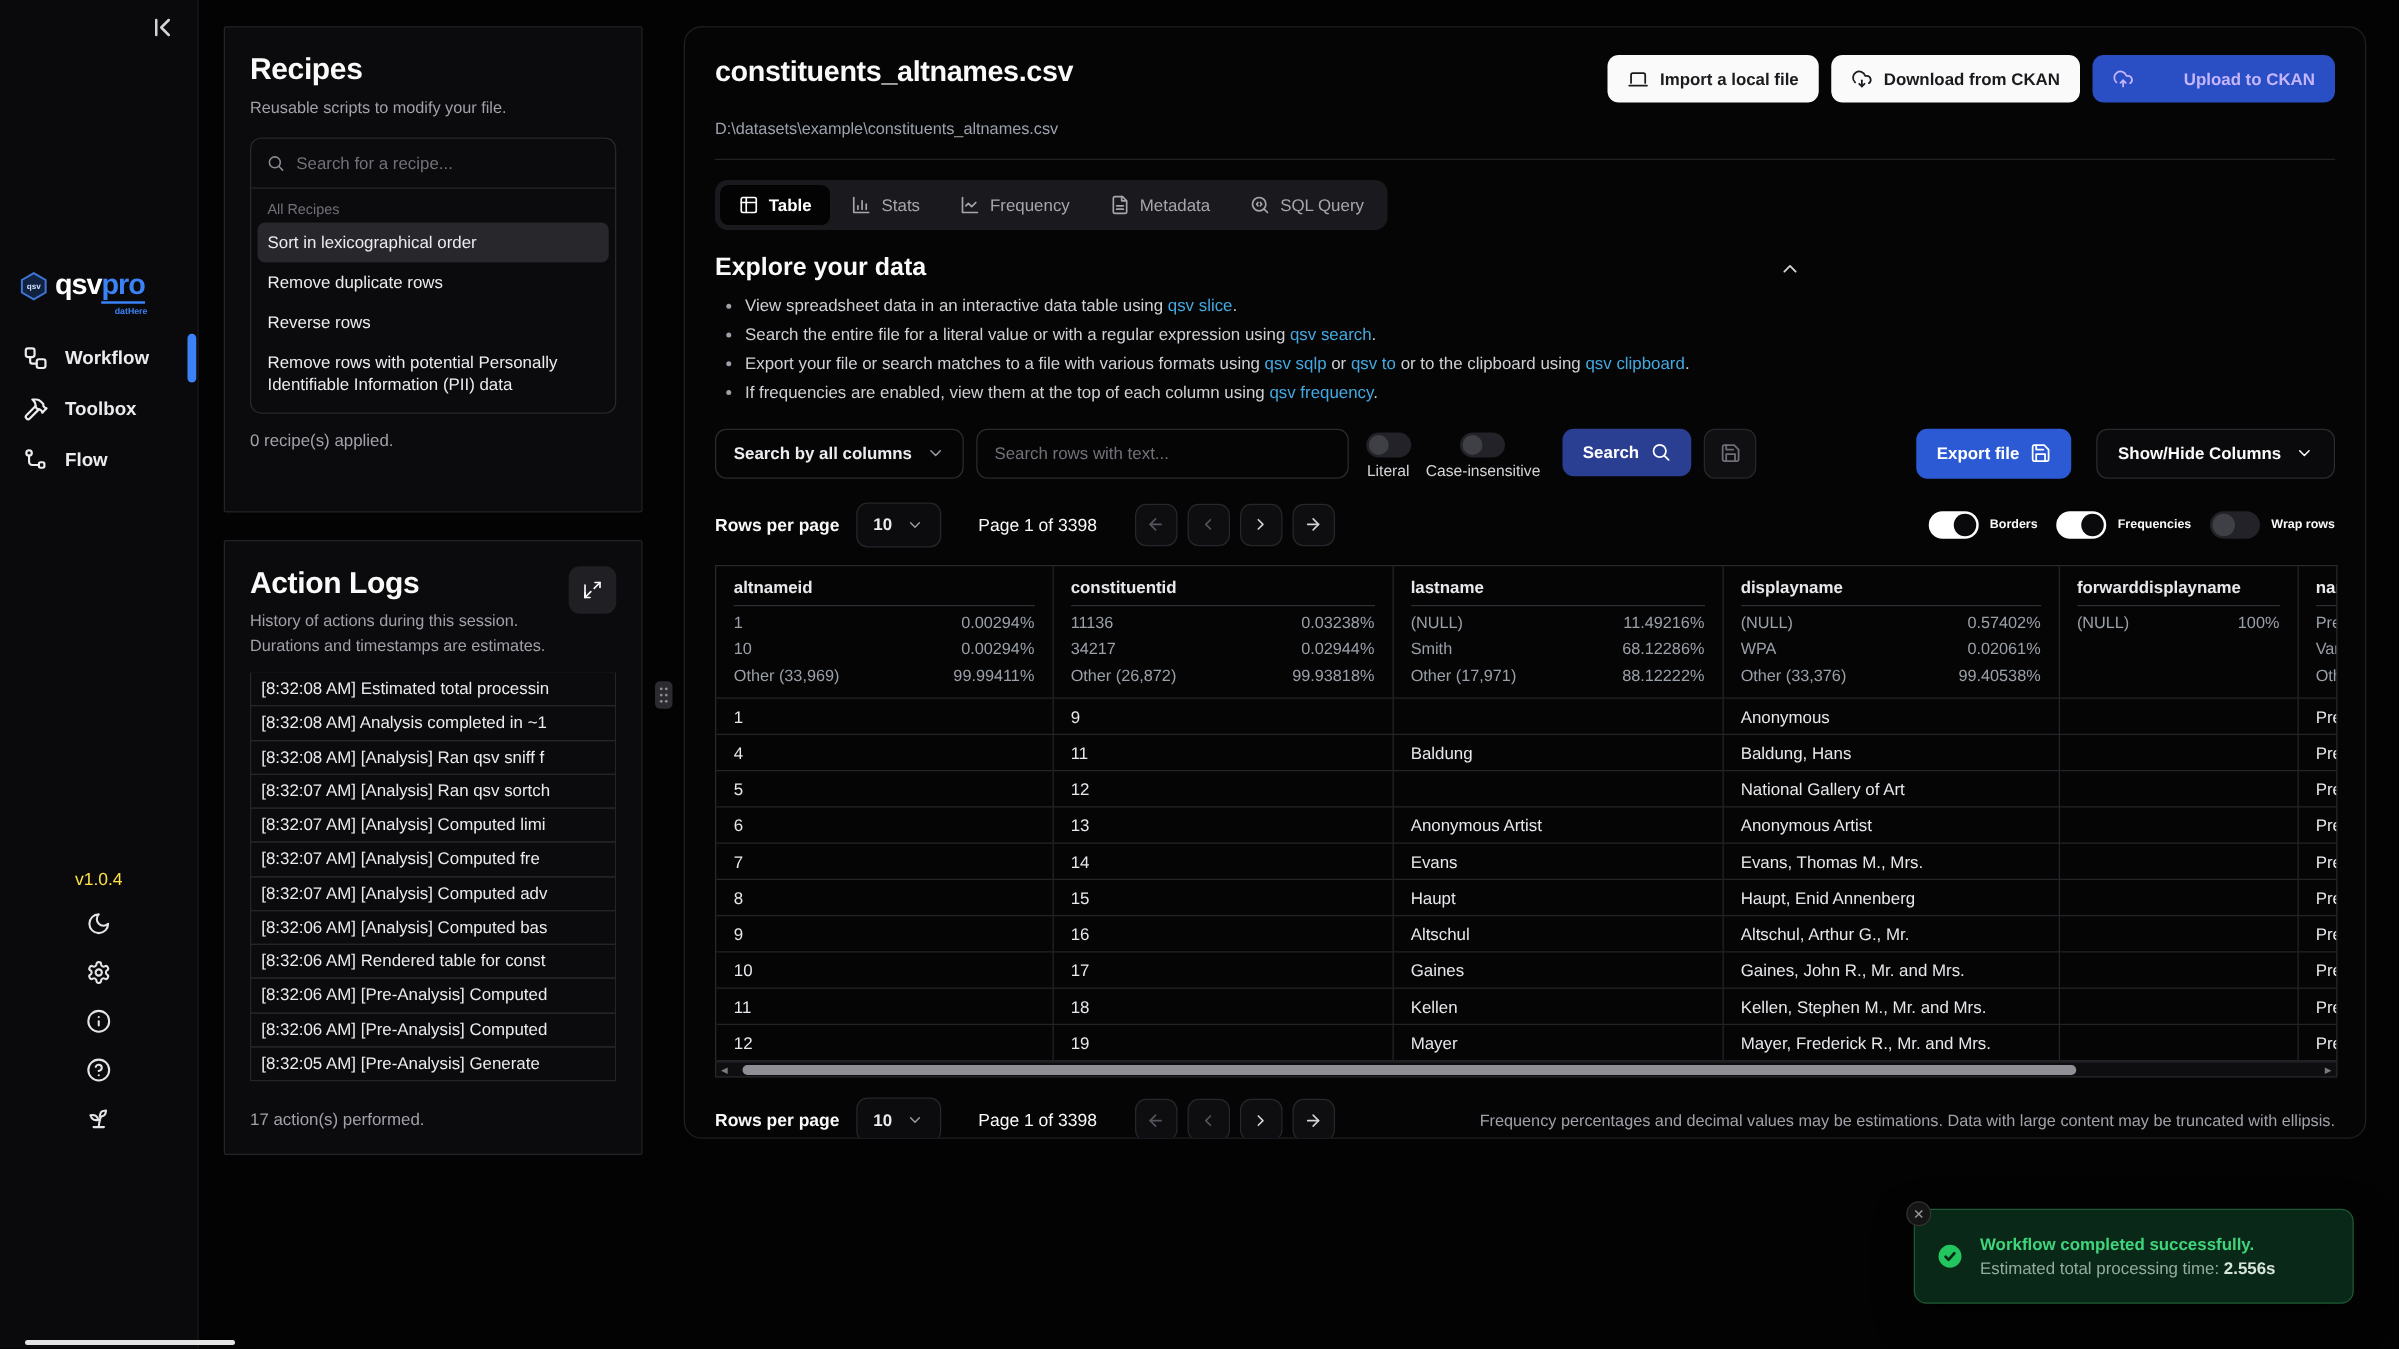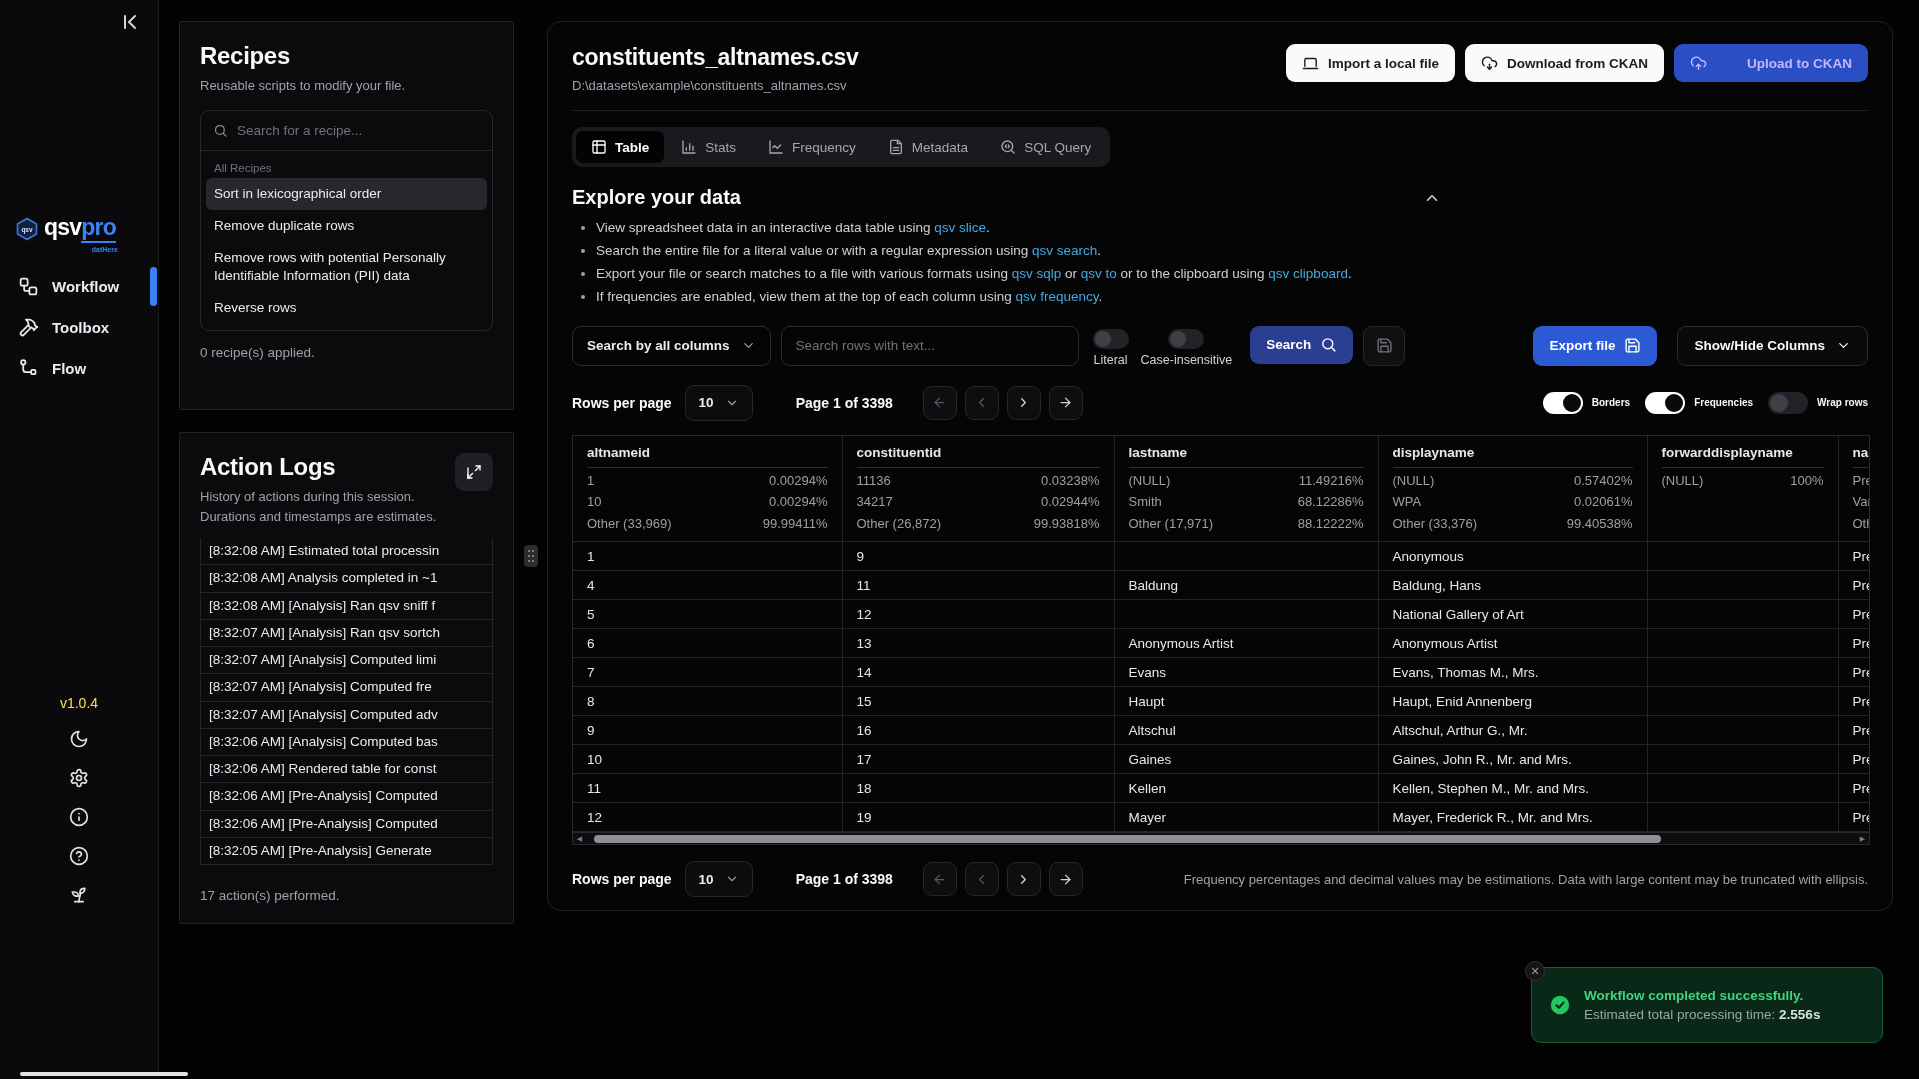--- a/index.html
+++ b/index.html
@@ -47,21 +47,21 @@
   .expand-btn svg { width:16px; height:16px; }
   .log-list { margin-top:12px; flex:1; overflow:hidden; }
   .log-entry { border:1px solid #252529; padding:3px 8px; font-size:13.5px; line-height:1.5; color:#ececf0; white-space:nowrap; overflow:hidden; margin-top:-1px; }
   .logs-footer { margin-top:10px; font-size:13.5px; color:#a1a1aa; }
   .resize-handle { position:absolute; left:524px; top:545px; width:14px; height:22px; background:#2b2b30; border-radius:4px; display:flex; align-items:center; justify-content:center; cursor:col-resize; z-index:4; }
 
   
   .main-card { position:absolute; left:547px; top:21px; width:1346px; height:890px; background:#050506; border:1px solid #202025; border-radius:14px; padding:22px 24px; overflow:hidden; }
   .file-header { display:flex; justify-content:space-between; align-items:flex-start; }
   .file-title { font-size:23px; font-weight:800; letter-spacing:-0.3px; }
-  .file-path { font-size:13px; color:#9ca3af; margin-top:7px; }
+  .file-path { font-size:13px; color:#9ca3af; margin-top:24px; }
   .header-actions { display:flex; gap:10px; }
   .btn { height:38px; border:none; border-radius:9px; display:inline-flex; align-items:center; gap:9px; padding:0 16px; font-size:13.5px; font-weight:700; cursor:pointer; font-family:inherit; white-space:nowrap; }
   .btn svg { width:17px; height:17px; }
   .btn-white { background:#fafafa; color:#1b1b1f; }
   .btn-upload { background:#2a4fc5; color:#c4b5fd;gap:40px; }
   .divider { border-top:1px solid #202025; margin-top:17px; }
   .tab-bar { display:inline-flex; background:#1a1a1e; border-radius:10px; padding:4px; gap:2px; margin-top:16px; }
   .tab { display:flex; align-items:center; gap:8px; padding:8px 15px; border-radius:7px; font-size:13.5px; font-weight:500; color:#a6a6ae; cursor:pointer; white-space:nowrap; }
   .tab svg { width:16px; height:16px; }
   .tab.active { background:#030304; color:#fff; font-weight:700; }
@@ -95,21 +95,21 @@
   .search-right { display:flex; gap:20px; align-items:center; }
   .btn-export { background:#2c5ad4; color:#fff; height:40px; }
   .columns-btn { height:40px; border:1px solid #2a2a2f; border-radius:9px; background:#0a0a0c; color:#fafafa; font-weight:700; font-size:13.5px; display:inline-flex; align-items:center; gap:11px; padding:0 16px; cursor:pointer; font-family:inherit; }
   .columns-btn svg { width:15px; height:15px; }
 
   .controls-row { margin-top:18px; display:flex; justify-content:space-between; align-items:center; }
   .pager-cluster { display:flex; align-items:center; }
   .rpp-label { font-size:14px; font-weight:700; }
   .rpp-select { margin-left:13px; height:36px; border:1px solid #26262b; border-radius:9px; display:inline-flex; align-items:center; gap:11px; padding:0 13px; font-size:13.5px; font-weight:600; color:#ececf0; background:#0c0c0e; cursor:pointer; font-family:inherit; }
   .rpp-select svg { width:14px; height:14px; color:#9a9aa2; }
-  .page-label { margin-left:43px; font-size:14px; font-weight:700; }
+  .page-label { margin-left:30px; font-size:14px; font-weight:400; }
   .pager { display:flex; gap:8px; margin-left:30px; }
   .pager-btn { width:34px; height:34px; border:1px solid #26262b; border-radius:9px; background:#0e0e11; display:flex; align-items:center; justify-content:center; cursor:pointer; color:#d4d4d8; }
   .pager-btn.disabled { color:#55555e; }
   .pager-btn svg { width:15px; height:15px; }
   .view-toggles { display:flex; align-items:center; gap:15px; }
   .view-toggle { display:flex; align-items:center; gap:9px; font-size:10px; font-weight:700; color:#fafafa; white-space:nowrap; }
   .switch.lg { width:40px; height:22px; border-radius:11px; }
   .switch.lg .knob { width:18px; height:18px; }
 
   .table-wrap { margin-top:14px; width:1298px; overflow:hidden; border:1px solid #28282d; border-bottom:none; }
@@ -235,22 +235,22 @@
               <path d="m21 21-4.3-4.3"></path>
             </svg>
           </span>
         <input placeholder="Search for a recipe..." style="">
       </div>
       <div class="recipe-list">
         <div class="group-label">All Recipes</div>
         <div id="recipe-items">
             <div class="recipe-item selected">Sort in lexicographical order</div>
             <div class="recipe-item">Remove duplicate rows</div>
+            <div class="recipe-item">Reverse rows</div>
             <div class="recipe-item">Remove rows with potential Personally Identifiable Information (PII) data</div>
-            <div class="recipe-item">Reverse rows</div>
           </div>
       </div>
     </div>
     <div class="applied">0 recipe(s) applied.</div>
   </section>
 
   <section class="panel logs-panel">
     <div class="logs-header">
       <div>
         <div class="panel-title">Action Logs</div>

